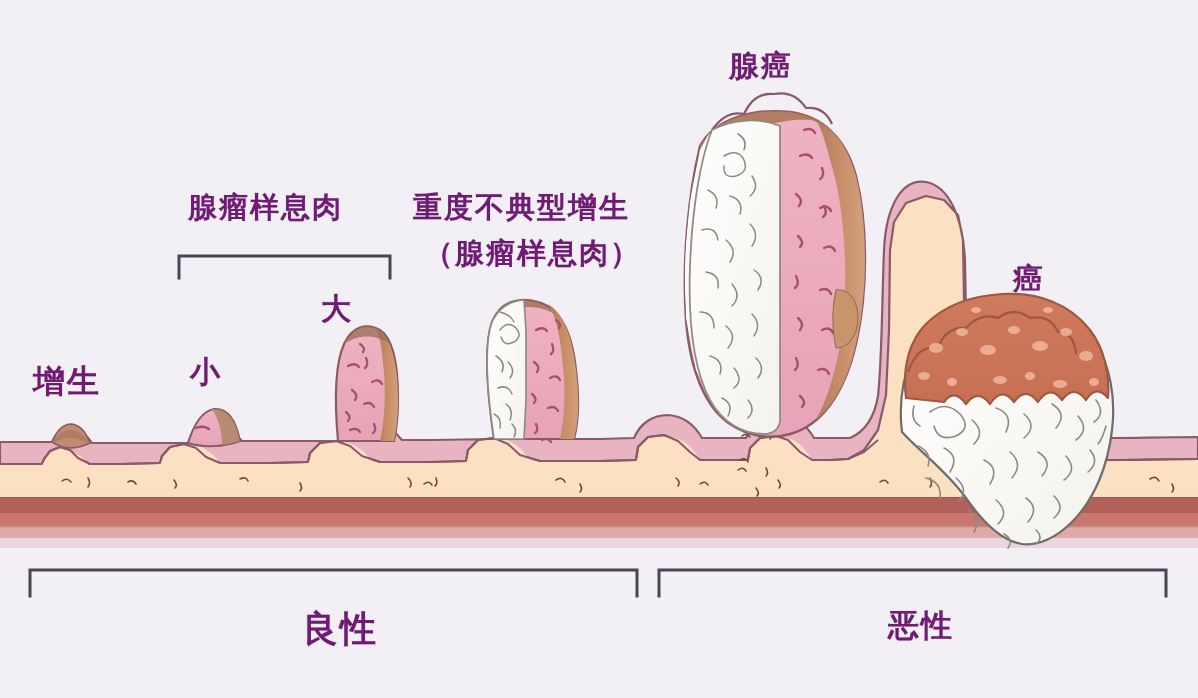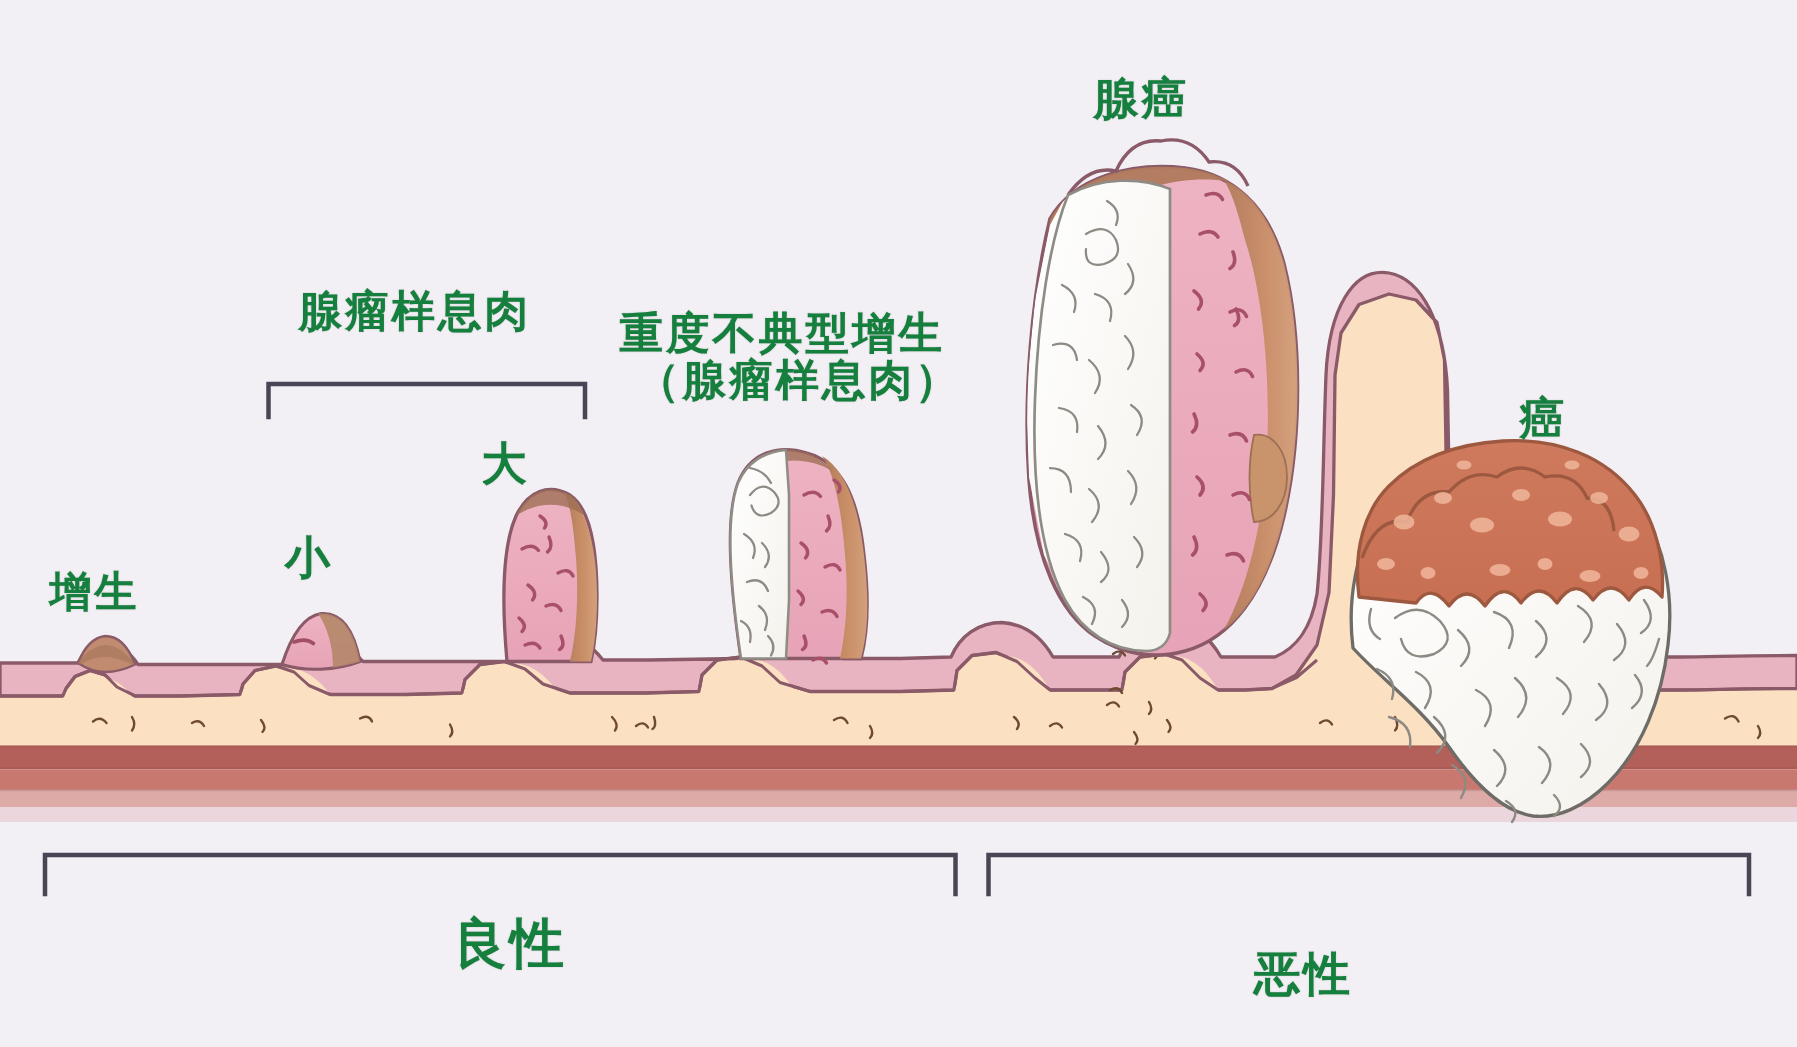--- a/index.html
+++ b/index.html
@@ -8,37 +8,37 @@
     background:#f2f0f4;
     font-family:"Liberation Sans","DejaVu Sans",sans-serif;
     overflow:hidden;
     position:relative;
   }
   #stage{position:absolute;inset:0;width:1198px;height:698px;}
   #stage svg{display:block;width:1198px;height:698px;}
 
   .lbl{
     position:absolute;
-    color:#15803d;
+    color:#701a75;
     font-family:"DejaVu Sans","Liberation Sans",sans-serif;
     font-weight:600;
     white-space:nowrap;
     letter-spacing:2px;
     text-shadow:0 0 1px rgba(120,115,130,.45);
   }
-  .lbl-zengsheng{left:33px;top:360px;font-size:28px;margin-top:16px;}
+  .lbl-zengsheng{left:33px;top:360px;font-size:32px;}
   .lbl-xiao{left:190px;top:352px;font-size:30px;}
   .lbl-da{left:321px;top:289px;font-size:30px;}
-  .lbl-adenoma{left:199px;top:188px;font-size:29px;}
-  .lbl-dys1{left:413px;top:188px;font-size:29px;margin-top:15px;}
+  .lbl-adenoma{left:188px;top:188px;font-size:29px;}
+  .lbl-dys1{left:413px;top:188px;font-size:29px;}
   .lbl-dys2{left:424px;top:234px;font-size:29px;}
   .lbl-xianai{left:729px;top:46px;font-size:30px;}
   .lbl-ai{left:1013px;top:259px;font-size:30px;}
   .lbl-benign{left:302px;top:605px;font-size:36px;}
-  .lbl-malig{left:836px;top:605px;font-size:31px;margin-top:24px;}
+  .lbl-malig{left:888px;top:605px;font-size:31px;}
 </style>
 </head>
 <body>
 
 <div id="stage">
 <svg viewBox="0 0 1198 698" xmlns="http://www.w3.org/2000/svg">
   <defs>
     <linearGradient id="gPolyp" x1="0" y1="0" x2="0" y2="1">
       <stop offset="0%" stop-color="#eeb3c2"></stop>
       <stop offset="100%" stop-color="#e7a3b7"></stop>

